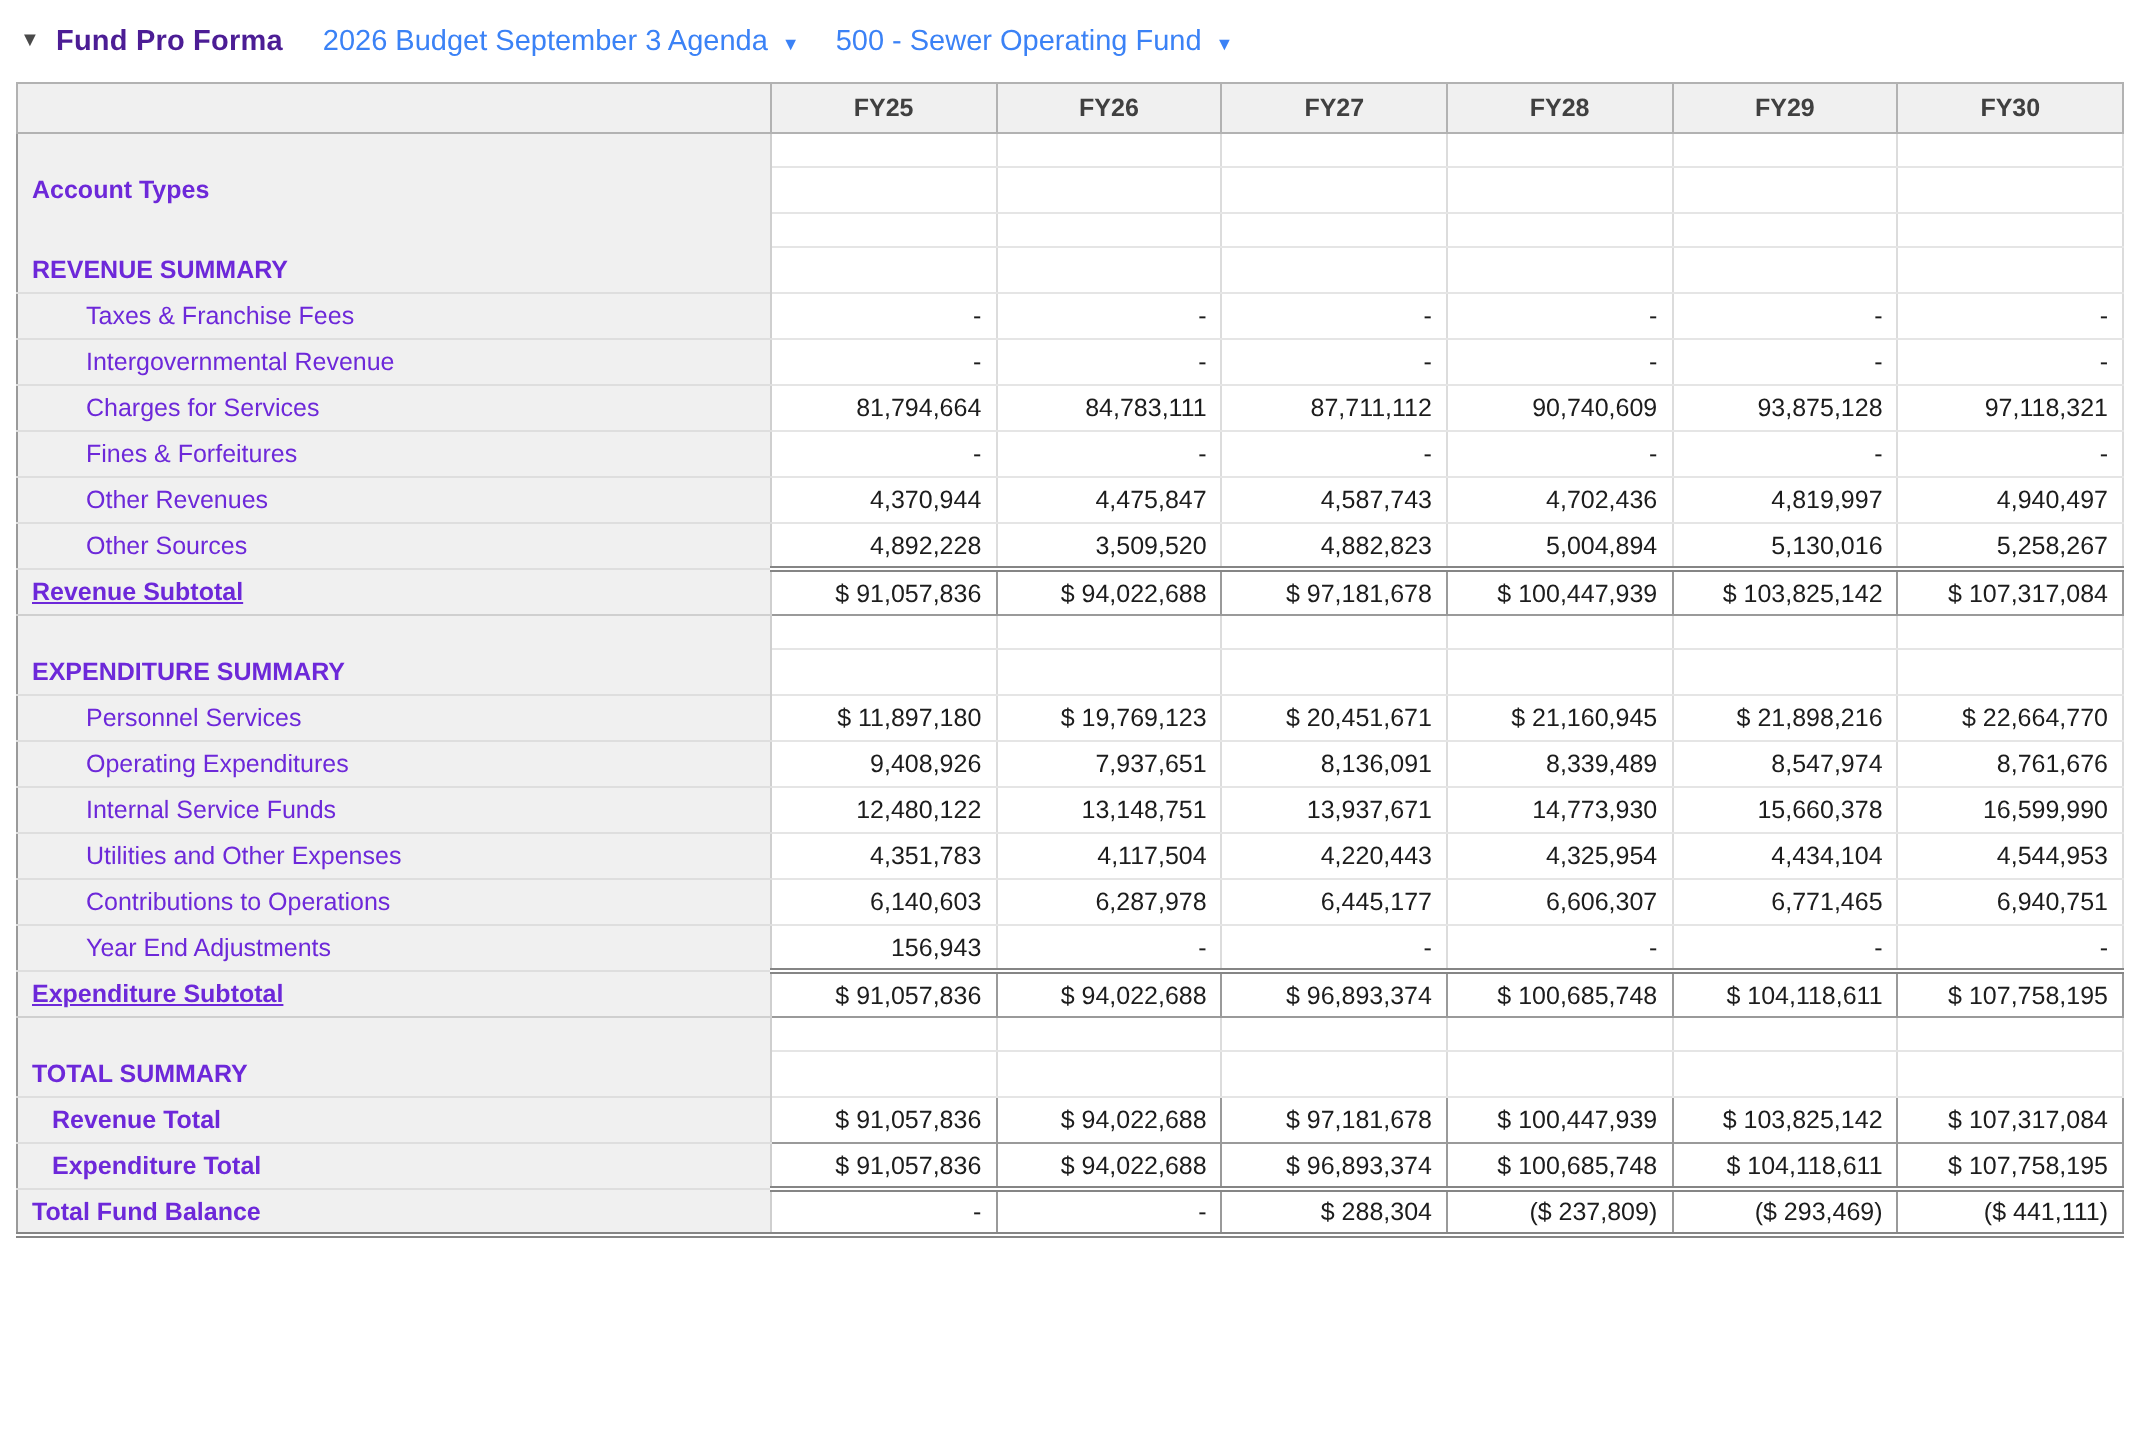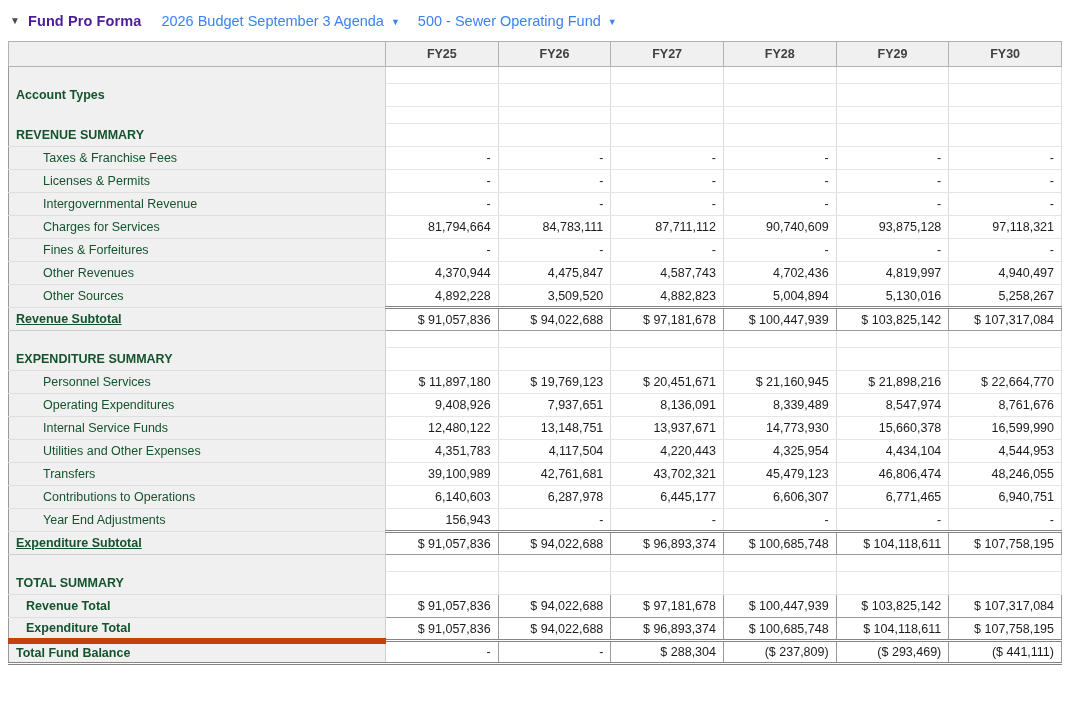--- a/index.html
+++ b/index.html
@@ -40,21 +40,21 @@
   thead th {
     background:#f0f0f0; border:1px solid #b2b2b2;
     font-weight:bold; color:#404040; text-align:center;
     height:25px; padding:0 4px; font-size:12.5px;
   }
 
   td { height:23px; padding:0 6px; overflow:hidden; white-space:nowrap; }
   tr.row-spacer td { height:17px; }
 
   td.lbl {
-    background:#f0f0f0; color:#14532d;
+    background:#f0f0f0; color:#6d28d9;
     border-right:1px solid #cfcfcf;
     border-bottom:1px solid #dedede;
     padding-left:7px;
   }
   tr.row-spacer  td.lbl,
   tr.row-section td.lbl { border-bottom:none; }
   tr.row-section td.lbl { font-weight:bold; }
   tr.row-detail  td.lbl { padding-left:34px; border-top:1px solid #dedede; }
   tr.row-total   td.lbl { font-weight:bold; padding-left:17px; border-top:1px solid #dedede; }
   tr.row-subtotal td.lbl, tr.row-grand td.lbl { font-weight:bold; }
@@ -77,21 +77,21 @@
     border-bottom:1px solid #9a9a9a;
     border-right:1px solid #9a9a9a;
   }
 
   tr.row-grand td.val {
     border-top:3px double #858585;
     border-bottom:3px double #858585;
     border-right:1px solid #9a9a9a;
   }
   tr.row-grand td.lbl {
-    border-top:6px solid #c2410c;
+    border-top:1px solid #c2410c;
     border-bottom:3px double #858585;
   }
 </style>
 </head>
 <body>
 
 <div class="topbar">
   <span class="caret">▼</span>
   <span class="title">Fund Pro Forma</span>
   <span class="dd-link">
@@ -159,29 +159,20 @@
       <tr class="row-detail">
         <td class="lbl">Taxes &amp; Franchise Fees</td>
         <td class="val">-</td>
         <td class="val">-</td>
         <td class="val">-</td>
         <td class="val">-</td>
         <td class="val">-</td>
         <td class="val">-</td>
       </tr>
       <tr class="row-detail">
-        <td class="lbl">Licenses &amp; Permits</td>
-        <td class="val">-</td>
-        <td class="val">-</td>
-        <td class="val">-</td>
-        <td class="val">-</td>
-        <td class="val">-</td>
-        <td class="val">-</td>
-      </tr>
-      <tr class="row-detail">
         <td class="lbl">Intergovernmental Revenue</td>
         <td class="val">-</td>
         <td class="val">-</td>
         <td class="val">-</td>
         <td class="val">-</td>
         <td class="val">-</td>
         <td class="val">-</td>
       </tr>
       <tr class="row-detail">
         <td class="lbl">Charges for Services</td>
@@ -276,29 +267,20 @@
       <tr class="row-detail">
         <td class="lbl">Utilities and Other Expenses</td>
         <td class="val">4,351,783</td>
         <td class="val">4,117,504</td>
         <td class="val">4,220,443</td>
         <td class="val">4,325,954</td>
         <td class="val">4,434,104</td>
         <td class="val">4,544,953</td>
       </tr>
       <tr class="row-detail">
-        <td class="lbl">Transfers</td>
-        <td class="val">39,100,989</td>
-        <td class="val">42,761,681</td>
-        <td class="val">43,702,321</td>
-        <td class="val">45,479,123</td>
-        <td class="val">46,806,474</td>
-        <td class="val">48,246,055</td>
-      </tr>
-      <tr class="row-detail">
         <td class="lbl">Contributions to Operations</td>
         <td class="val">6,140,603</td>
         <td class="val">6,287,978</td>
         <td class="val">6,445,177</td>
         <td class="val">6,606,307</td>
         <td class="val">6,771,465</td>
         <td class="val">6,940,751</td>
       </tr>
       <tr class="row-detail">
         <td class="lbl">Year End Adjustments</td>

